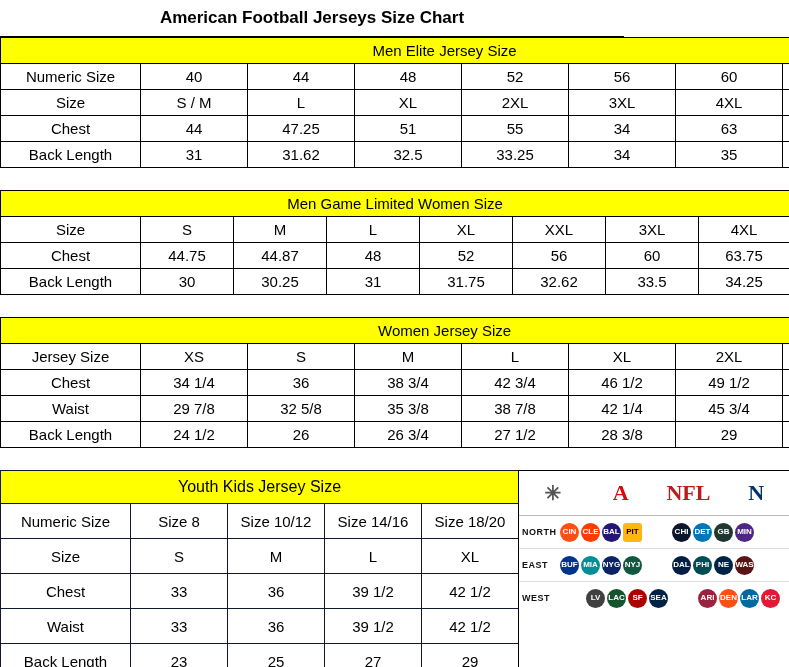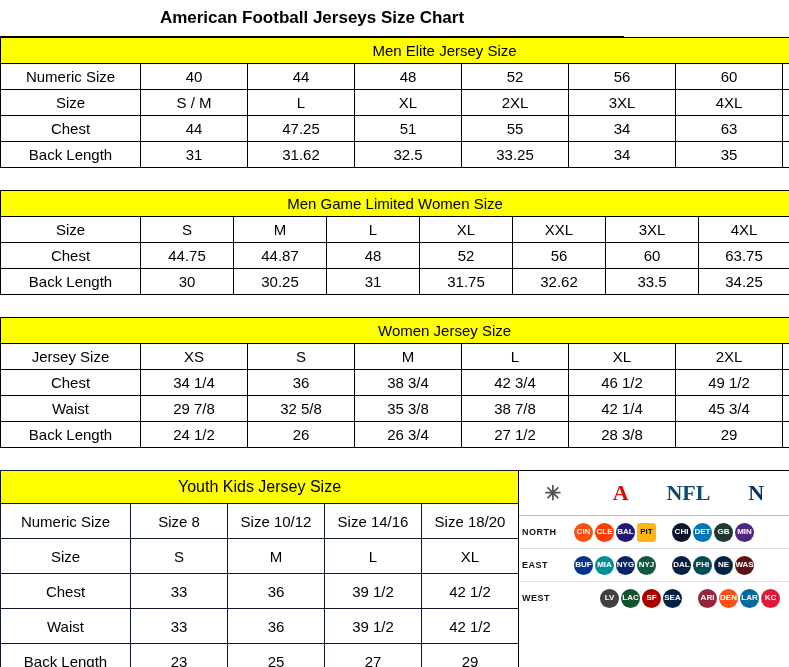--- a/index.html
+++ b/index.html
@@ -69,21 +69,21 @@
     border-bottom:1px solid #bbb;
   }
   .conf-mark{
     font-weight:bold;
     font-size:22px;
     font-family:"Liberation Serif", serif;
     display:flex;align-items:center;justify-content:center;
     width:44px;height:36px;
   }
   .afc{color:#d50a0a;}
-  .nfl{color:#0c4a6e;}
+  .nfl{color:#b91c1c;}
   .nfc{color:#013369;}
   .star-mark{color:#555;font-size:20px;}
 
   .div-row{
     display:flex;align-items:center;
     height:32px;
     border-bottom:1px solid #ddd;
   }
   .div-row:last-child{border-bottom:none;gap:36px;}
   .div-label{
@@ -91,21 +91,21 @@
     font-size:9px;
     font-weight:bold;
     letter-spacing:0.5px;
     padding-left:3px;
     color:#111;
   }
   .div-teams{
     display:flex;align-items:center;gap:2px;
     flex:1;
   }
-  .afc-side{display:flex;align-items:center;gap:2px;width:110px;justify-content:center;}
+  .afc-side{display:flex;align-items:center;gap:2px;width:110px;}
   .nfc-side{display:flex;align-items:center;gap:2px;width:118px;}
   .team{
     width:19px;height:19px;border-radius:50%;
     display:flex;align-items:center;justify-content:center;
     font-size:8px;color:#fff;font-weight:bold;
     line-height:1;
     overflow:hidden;
   }
   .team.sq{border-radius:3px;}
 </style>

